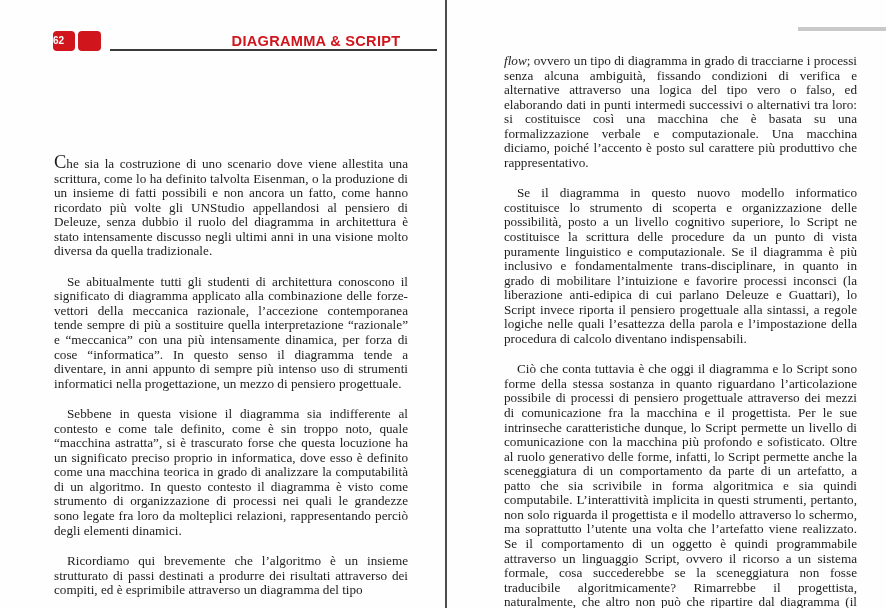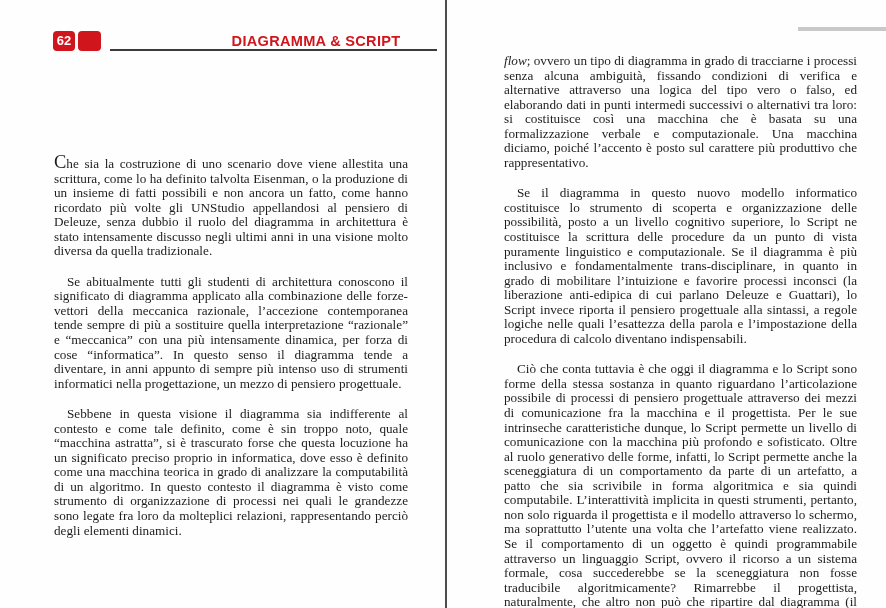--- a/index.html
+++ b/index.html
@@ -5,21 +5,21 @@
   html,body{margin:0;padding:0;background:#ffffff;}
   .spread{
     position:relative;width:886px;height:608px;background:#fefefe;overflow:hidden;
     font-family:"Liberation Serif",serif;color:#1d1d1d;
   }
   
   .badge{
     position:absolute;top:31px;height:20px;border-radius:4px;background:#d0151c;
   }
   .badge.num{left:53px;width:22px;color:#ffffff;font-family:"Liberation Sans",sans-serif;
-    font-weight:bold;font-size:13px;line-height:20px;text-align:center;}
+    font-weight:bold;font-size:10px;line-height:20px;}
   .badge.blank{left:78px;width:23px;}
   .header-rule{position:absolute;left:110px;top:49px;width:327px;height:2px;background:#3a3a3a;}
   .running-head{
     position:absolute;left:316px;top:32px;transform:translateX(-50%) scaleX(0.94);
     transform-origin:center;white-space:nowrap;color:#d0151c;
     font-family:"Liberation Sans",sans-serif;font-weight:bold;font-size:15.5px;letter-spacing:0.3px;
   }
   
   .gutter-line{position:absolute;left:445px;top:0;width:2px;height:608px;background:#4d4d4d;}
   
@@ -46,20 +46,21 @@
   <div class="header-rule"></div>
   <div class="running-head">DIAGRAMMA &amp; SCRIPT</div>
 
   <div class="gutter-line"></div>
   <div class="scan-artifact"></div>
 
   <div class="col left">
     <p><span class="initial">C</span><span>he sia la costruzione di uno scenario dove viene allestita una scrittura, come lo ha definito talvolta Eisenman, o la produzione di un insieme di fatti possibili e non ancora un fatto, come hanno ricordato più volte gli UNStudio appellandosi al pensiero di Deleuze, senza dubbio il ruolo del diagramma in architettura è stato intensamente discusso negli ultimi anni in una visione molto diversa da quella tradizionale.</span></p>
     <p class="ind">Se abitualmente tutti gli studenti di architettura conoscono il significato di diagramma applicato alla combinazione delle forze-vettori della meccanica razionale, l’accezione contemporanea tende sempre di più a sostituire quella interpretazione “razionale” e “meccanica” con una più intensamente dinamica, per forza di cose “informatica”. In questo senso il diagramma tende a diventare, in anni appunto di sempre più intenso uso di strumenti informatici nella progettazione, un mezzo di pensiero progettuale.</p>
     <p class="ind">Sebbene in questa visione il diagramma sia indifferente al contesto e come tale definito, come è sin troppo noto, quale “macchina astratta”, si è trascurato forse che questa locuzione ha un significato preciso proprio in informatica, dove esso è definito come una macchina teorica in grado di analizzare la computabilità di un algoritmo. In questo contesto il diagramma è visto come strumento di organizzazione di processi nei quali le grandezze sono legate fra loro da molteplici relazioni, rappresentando perciò degli elementi dinamici.</p>
+    <p class="ind">Ricordiamo qui brevemente che l’algoritmo è un insieme strutturato di passi destinati a produrre dei risultati attraverso dei compiti, ed è esprimibile attraverso un diagramma del tipo</p>
   </div>
 
   <div class="col right">
     <p><span class="lead-italic">flow</span><span>; ovvero un tipo di diagramma in grado di tracciarne i processi senza alcuna ambiguità, fissando condizioni di verifica e alternative attraverso una logica del tipo vero o falso, ed elaborando dati in punti intermedi successivi o alternativi tra loro: si costituisce così una macchina che è basata su una formalizzazione verbale e computazionale. Una macchina diciamo, poiché l’accento è posto sul carattere più produttivo che rappresentativo.</span></p>
     <p class="ind">Se il diagramma in questo nuovo modello informatico costituisce lo strumento di scoperta e organizzazione delle possibilità, posto a un livello cognitivo superiore, lo Script ne costituisce la scrittura delle procedure da un punto di vista puramente linguistico e computazionale. Se il diagramma è più inclusivo e fondamentalmente trans-disciplinare, in quanto in grado di mobilitare l’intuizione e favorire processi inconsci (la liberazione anti-edipica di cui parlano Deleuze e Guattari), lo Script invece riporta il pensiero progettuale alla sintassi, a regole logiche nelle quali l’esattezza della parola e l’impostazione della procedura di calcolo diventano indispensabili.</p>
     <p class="ind">Ciò che conta tuttavia è che oggi il diagramma e lo Script sono forme della stessa sostanza in quanto riguardano l’articolazione possibile di processi di pensiero progettuale attraverso dei mezzi di comunicazione fra la macchina e il progettista. Per le sue intrinseche caratteristiche dunque, lo Script permette un livello di comunicazione con la macchina più profondo e sofisticato. Oltre al ruolo generativo delle forme, infatti, lo Script permette anche la sceneggiatura di un comportamento da parte di un artefatto, a patto che sia scrivibile in forma algoritmica e sia quindi computabile. L’interattività implicita in questi strumenti, pertanto, non solo riguarda il progettista e il modello attraverso lo schermo, ma soprattutto l’utente una volta che l’artefatto viene realizzato. Se il comportamento di un oggetto è quindi programmabile attraverso un linguaggio Script, ovvero il ricorso a un sistema formale, cosa succederebbe se la sceneggiatura non fosse traducibile algoritmicamente? Rimarrebbe il progettista, naturalmente, che altro non può che ripartire dal diagramma (il livello superiore) per esplorare le possibilità di nuovi linguaggi e tipologie di interazioni.</p>
     <p class="signature">Di Raimo</p>
   </div>
 
 </div>

